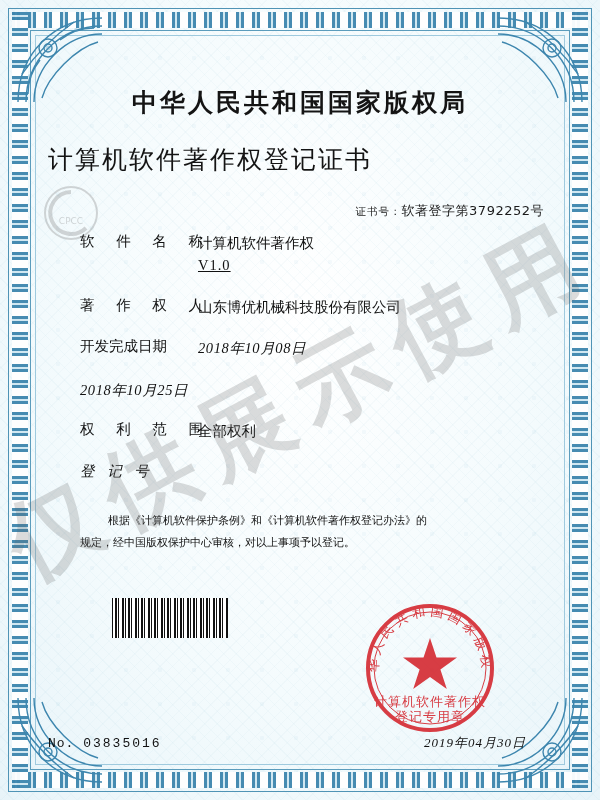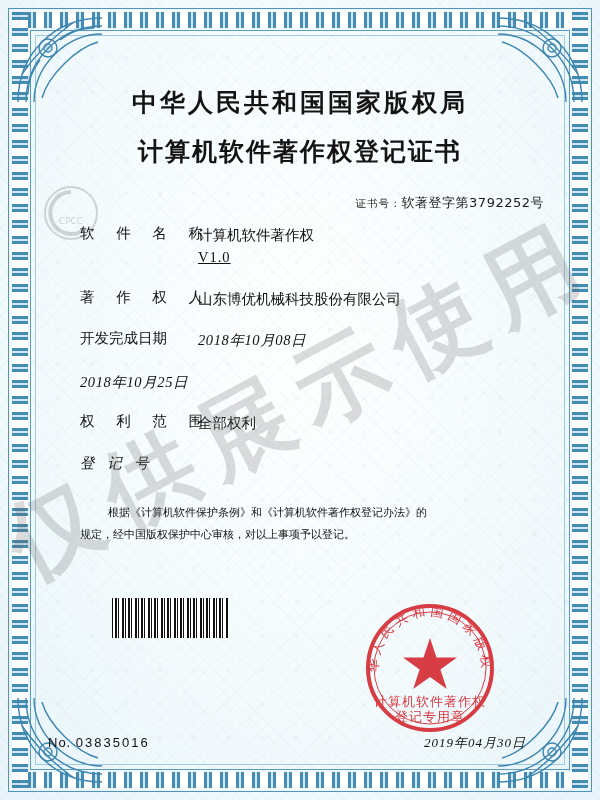--- a/index.html
+++ b/index.html
@@ -118,26 +118,25 @@
   .title-1 {
     text-align: center;
     font-size: 25px;
     font-weight: 700;
     letter-spacing: 3px;
     color: #141414;
     margin-top: 34px;
     font-family: "Liberation Serif","DejaVu Serif",serif;
   }
   .title-2 {
-    text-align: center;
     font-size: 25px;
-    font-weight: 700;
+    font-weight: 400;
     letter-spacing: 2px;
     color: #141414;
-    margin-top: 16px;
+    margin-top: 24px;
   }
 
   .cert-no {
     margin-top: 26px;
     text-align: right;
     font-size: 10.5px;
     color: #1b1b1b;
     padding-right: 8px;
     letter-spacing: .5px;
   }
@@ -217,21 +216,21 @@
     bottom: 48px;
     display: flex;
     justify-content: space-between;
     align-items: baseline;
     font-size: 13px;
     color: #111;
     z-index: 5;
   }
   .footer .no {
     letter-spacing: 1px;
-    font-family: Liberation Sans, sans-serif;
+    font-family: Liberation Mono, monospace;
   }
   .footer .no .digits { letter-spacing: 2px; }
   .footer .date { padding-right: 26px; letter-spacing: 1px; font-style: italic; }
 
   
   .logo {
     position: absolute;
     left: 42px;
     top: 184px;
     width: 58px;

